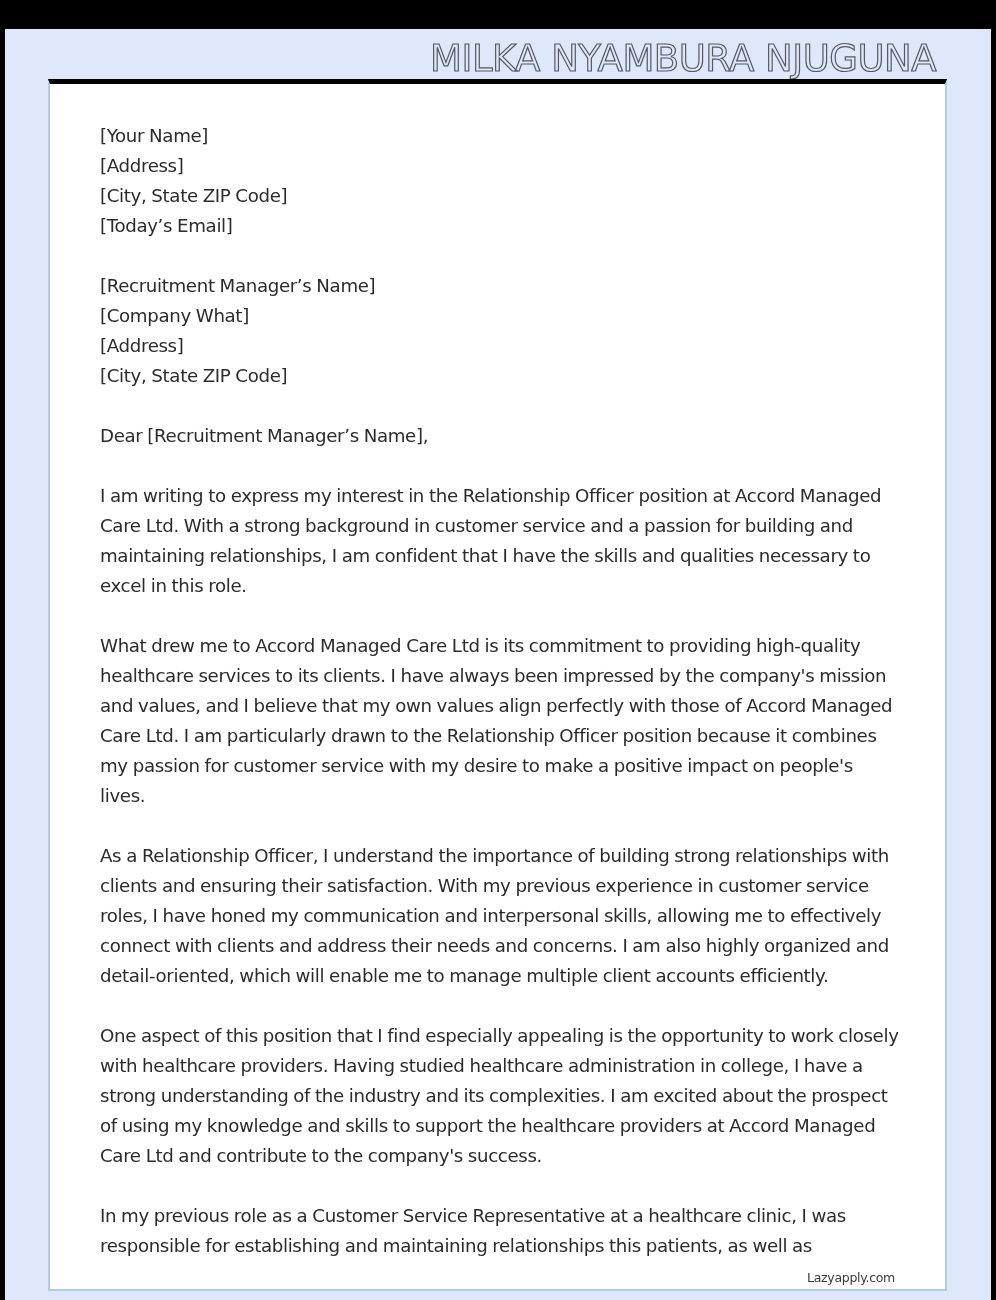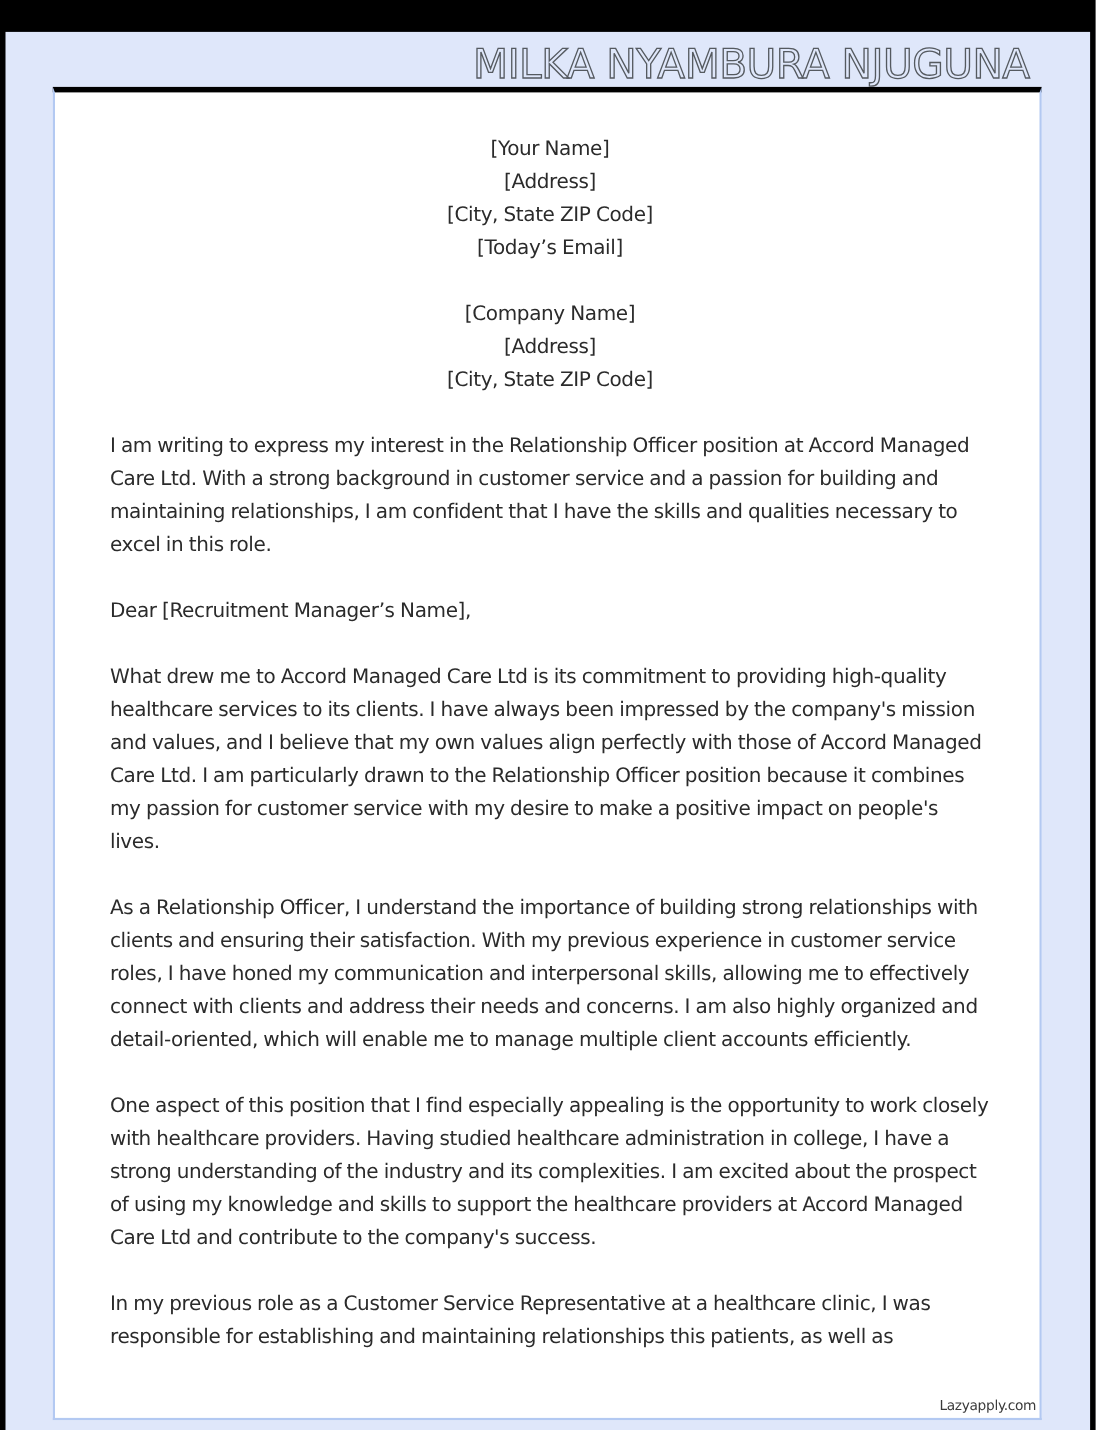--- a/index.html
+++ b/index.html
@@ -58,33 +58,32 @@
       font-size: 18.2px;
       line-height: 30px;
       color: #2b2b2b;
       letter-spacing: -0.35px;
       word-spacing: -0.5px;
       z-index: 2;
     }
     .letter .line {
       display: block;
       white-space: nowrap;
-      text-align: center;
     }
     .letter .gap {
       display: block;
       height: 30px;
     }
     .letter p {
       margin: 0 0 30px 0;
       white-space: normal;
     }
     .watermark {
       position: absolute;
-      left: 849px;
+      left: 802px;
       top: 1241px;
       font-family: "DejaVu Sans", sans-serif;
       font-size: 12.5px;
       line-height: 16px;
       color: #3a3a3a;
       letter-spacing: -0.3px;
       z-index: 3;
       background: transparent;
     }
   </style>
@@ -99,27 +98,28 @@
 
   <div class="letter">
     <div>
       <span class="line">[Your Name]</span>
       <span class="line">[Address]</span>
       <span class="line">[City, State ZIP Code]</span>
       <span class="line">[Today’s Email]</span>
     </div>
     <span class="gap"></span>
     <div>
-      <span class="line">[Company Name]</span>
+      <span class="line">[Recruitment Manager’s Name]</span>
+      <span class="line">[Company What]</span>
       <span class="line">[Address]</span>
       <span class="line">[City, State ZIP Code]</span>
     </div>
     <span class="gap"></span>
+    <p>Dear [Recruitment Manager’s Name],</p>
     <p>I am writing to express my interest in the Relationship Officer position at Accord Managed Care Ltd. With a strong background in customer service and a passion for building and maintaining relationships, I am confident that I have the skills and qualities necessary to excel in this role.</p>
-    <p>Dear [Recruitment Manager’s Name],</p>
     <p>What drew me to Accord Managed Care Ltd is its commitment to providing high-quality healthcare services to its clients. I have always been impressed by the company's mission and values, and I believe that my own values align perfectly with those of Accord Managed Care Ltd. I am particularly drawn to the Relationship Officer position because it combines my passion for customer service with my desire to make a positive impact on people's lives.</p>
     <p>As a Relationship Officer, I understand the importance of building strong relationships with clients and ensuring their satisfaction. With my previous experience in customer service roles, I have honed my communication and interpersonal skills, allowing me to effectively connect with clients and address their needs and concerns. I am also highly organized and detail-oriented, which will enable me to manage multiple client accounts efficiently.</p>
     <p>One aspect of this position that I find especially appealing is the opportunity to work closely with healthcare providers. Having studied healthcare administration in college, I have a strong understanding of the industry and its complexities. I am excited about the prospect of using my knowledge and skills to support the healthcare providers at Accord Managed Care Ltd and contribute to the company's success.</p>
     <p>In my previous role as a Customer Service Representative at a healthcare clinic, I was responsible for establishing and maintaining relationships this patients, as well as</p>
   </div>
 
   <div class="watermark">Lazyapply.com</div>
 
 </div>
 

